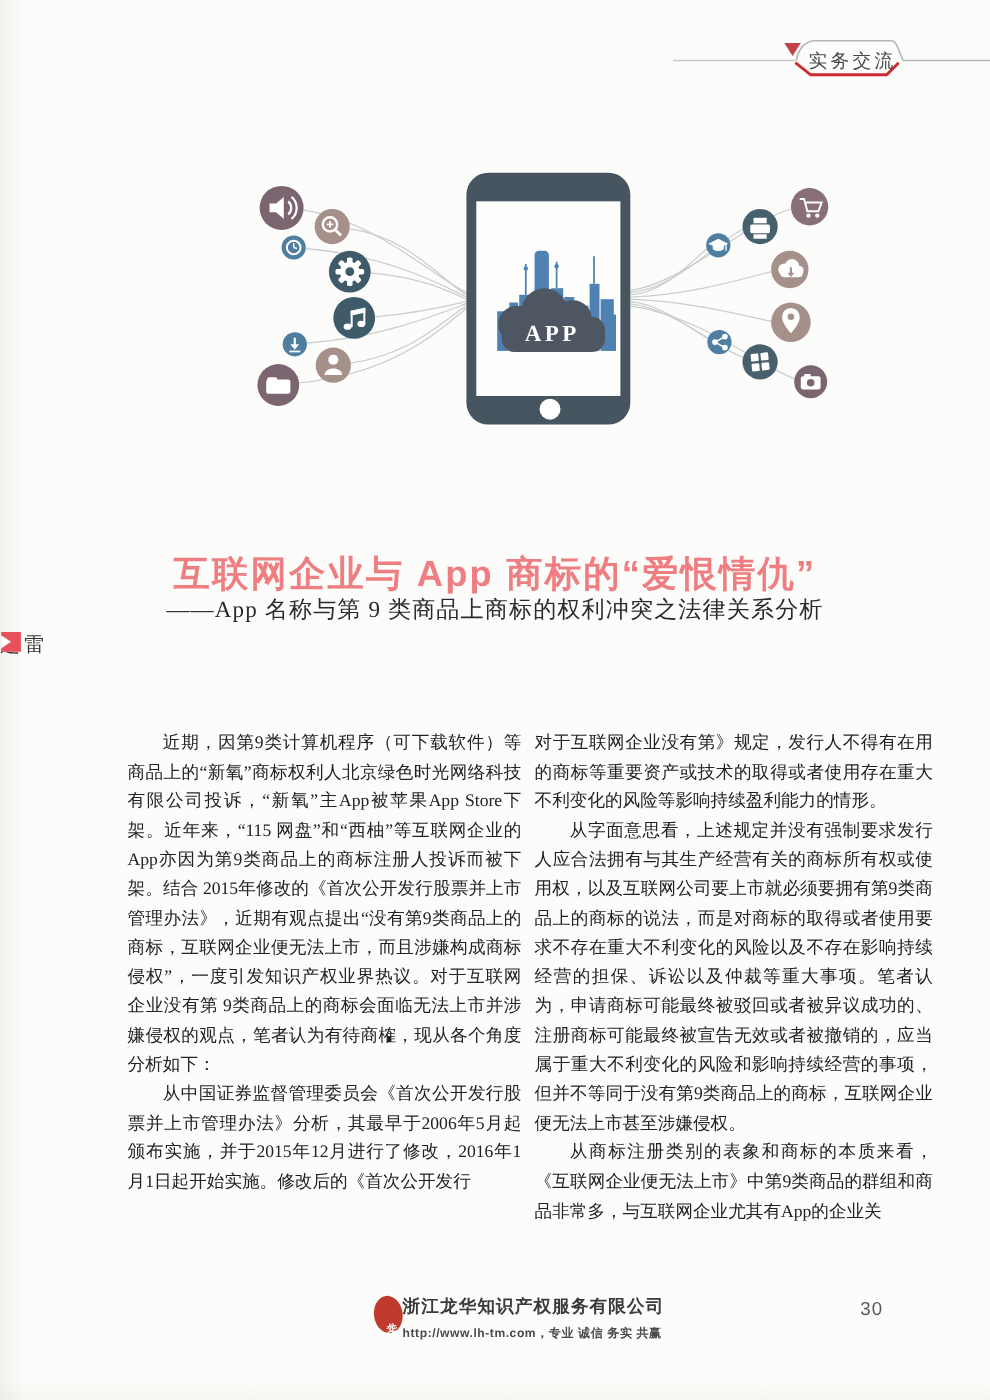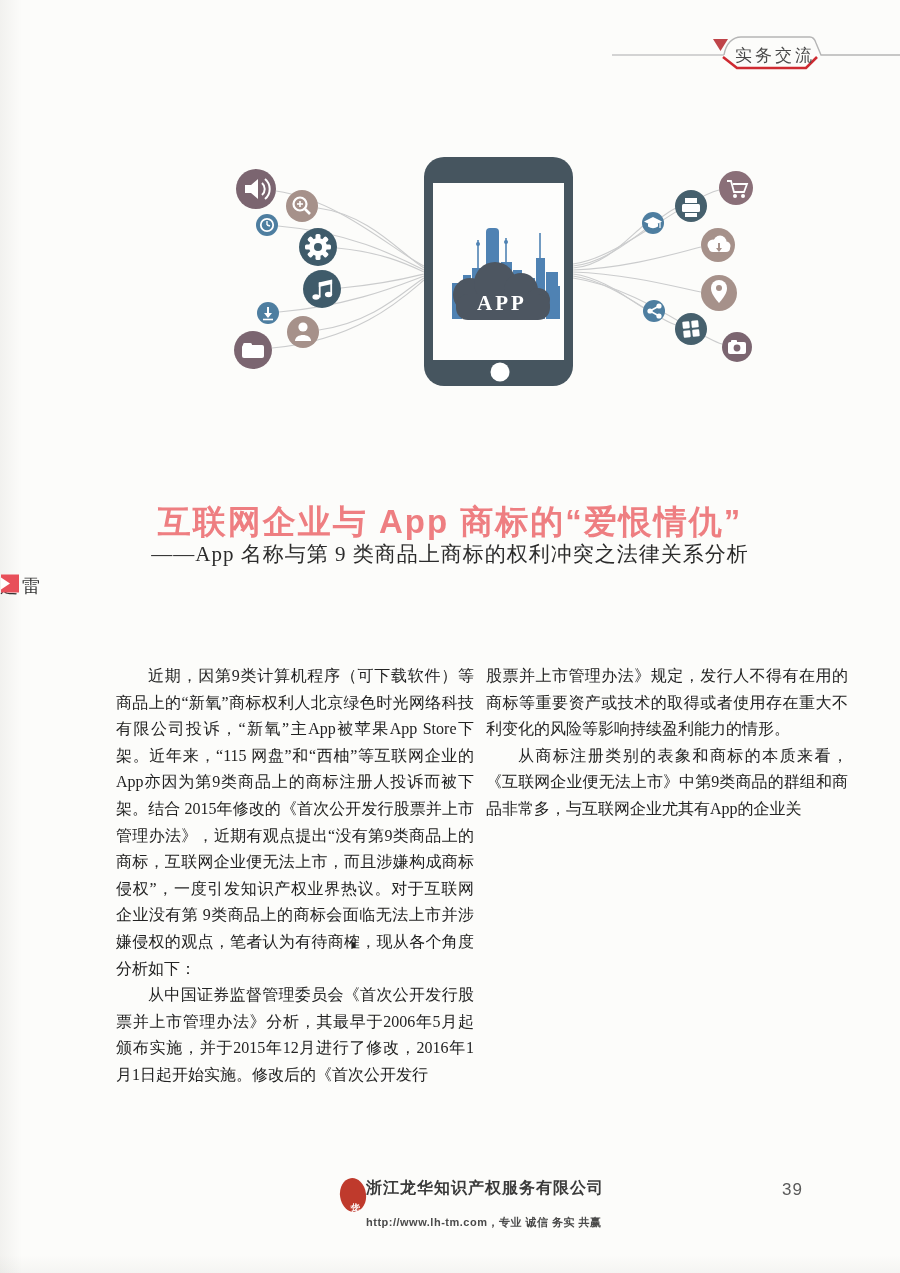--- a/index.html
+++ b/index.html
@@ -24,21 +24,21 @@
   #left-col{left:88px;width:358px;}
   #right-col{left:458px;width:362px;}
   .footer{left:340px;top:1178px;display:flex;align-items:flex-start;}
   .seal{width:26px;height:34px;border-radius:50%;background:#bf3a2c;transform:rotate(-8deg);
         display:flex;align-items:center;justify-content:center;}
   .seal span{writing-mode:vertical-rl;color:#fff;font-size:10px;line-height:10px;letter-spacing:1px;
         font-family:"Liberation Sans", sans-serif;}
   .footer-text .company{font-family:"Liberation Sans", sans-serif;font-weight:bold;
         font-size:16px;color:#3a3a3a;letter-spacing:1px;}
   .footer-text .tagline{font-family:"Liberation Sans", sans-serif;font-weight:bold;
-        font-size:11px;color:#4a4a4a;margin-top:16px;letter-spacing:.5px;}
+        font-size:11px;color:#4a4a4a;margin-top:5px;letter-spacing:.5px;}
   .pageno{left:782px;top:1180px;font-family:"Liberation Sans", sans-serif;
         font-size:17px;color:#5a5a5a;letter-spacing:1px;}
 </style>
 </head>
 <body>
 
 <div class="page-shade"></div>
 
 <svg width="900" height="90" viewBox="0 0 900 90">
   <path d="M612,55 H724" stroke="#c6c6c6" stroke-width="1.3" fill="none"></path>
@@ -253,26 +253,27 @@
     <polygon points="1,3.5 10,9.5 1,15.5" fill="#ffffff"></polygon>
   </svg>
   <span class="author-name">赵雷</span>
 </div>
 
 <div id="left-col" class="col">
     <p class="indent">近期，因第9类计算机程序（可下载软件）等商品上的“新氧”商标权利人北京绿色时光网络科技有限公司投诉，“新氧”主App被苹果App Store下架。近年来，“115 网盘”和“西柚”等互联网企业的App亦因为第9类商品上的商标注册人投诉而被下架。结合 2015年修改的《首次公开发行股票并上市管理办法》，近期有观点提出“没有第9类商品上的商标，互联网企业便无法上市，而且涉嫌构成商标侵权”，一度引发知识产权业界热议。对于互联网企业没有第 9类商品上的商标会面临无法上市并涉嫌侵权的观点，笔者认为有待商榷，现从各个角度分析如下：</p>
     <p class="indent">从中国证券监督管理委员会《首次公开发行股票并上市管理办法》分析，其最早于2006年5月起颁布实施，并于2015年12月进行了修改，2016年1月1日起开始实施。修改后的《首次公开发行</p>
   </div>
 <div id="right-col" class="col">
-    <p class="">股票并上市管理办法》规定，发行人不得有在用的商标等重要资产或技术的取得或者使用存在重大不利变化的风险等影响持续盈利能力的情形。</p>
+    <p class="">对于互联网企业没有第》规定，发行人不得有在用的商标等重要资产或技术的取得或者使用存在重大不利变化的风险等影响持续盈利能力的情形。</p>
+    <p class="indent">从字面意思看，上述规定并没有强制要求发行人应合法拥有与其生产经营有关的商标所有权或使用权，以及互联网公司要上市就必须要拥有第9类商品上的商标的说法，而是对商标的取得或者使用要求不存在重大不利变化的风险以及不存在影响持续经营的担保、诉讼以及仲裁等重大事项。笔者认为，申请商标可能最终被驳回或者被异议成功的、注册商标可能最终被宣告无效或者被撤销的，应当属于重大不利变化的风险和影响持续经营的事项，但并不等同于没有第9类商品上的商标，互联网企业便无法上市甚至涉嫌侵权。</p>
     <p class="indent">从商标注册类别的表象和商标的本质来看，《互联网企业便无法上市》中第9类商品的群组和商品非常多，与互联网企业尤其有App的企业关</p>
   </div>
 
 <div class="abs footer">
   <div class="seal">
     <span>龙华</span>
   </div>
   <div class="footer-text">
     <div class="company">浙江龙华知识产权服务有限公司</div>
     <div class="tagline">http://www.lh-tm.com，专业 诚信 务实 共赢</div>
   </div>
 </div>
-<div class="abs pageno">39</div>
+<div class="abs pageno">30</div>
 
 </body></html>

